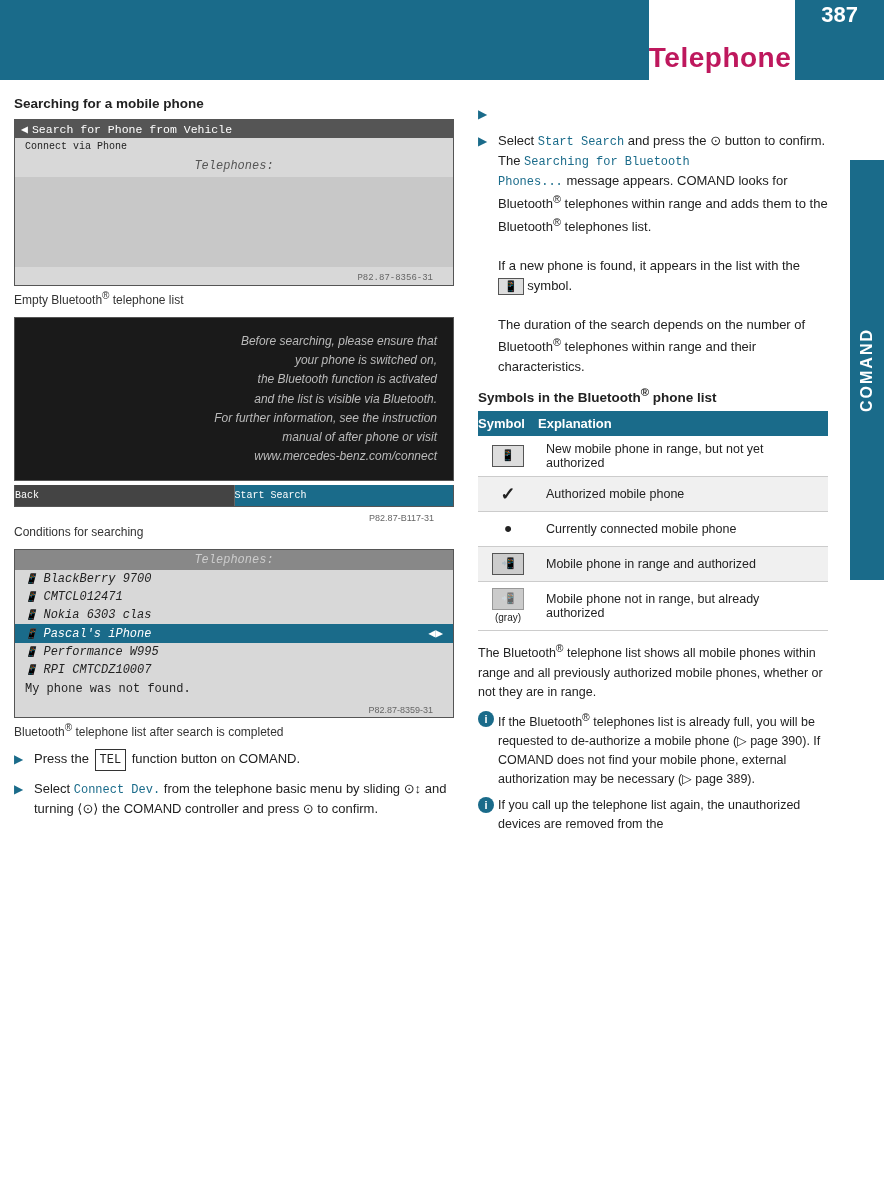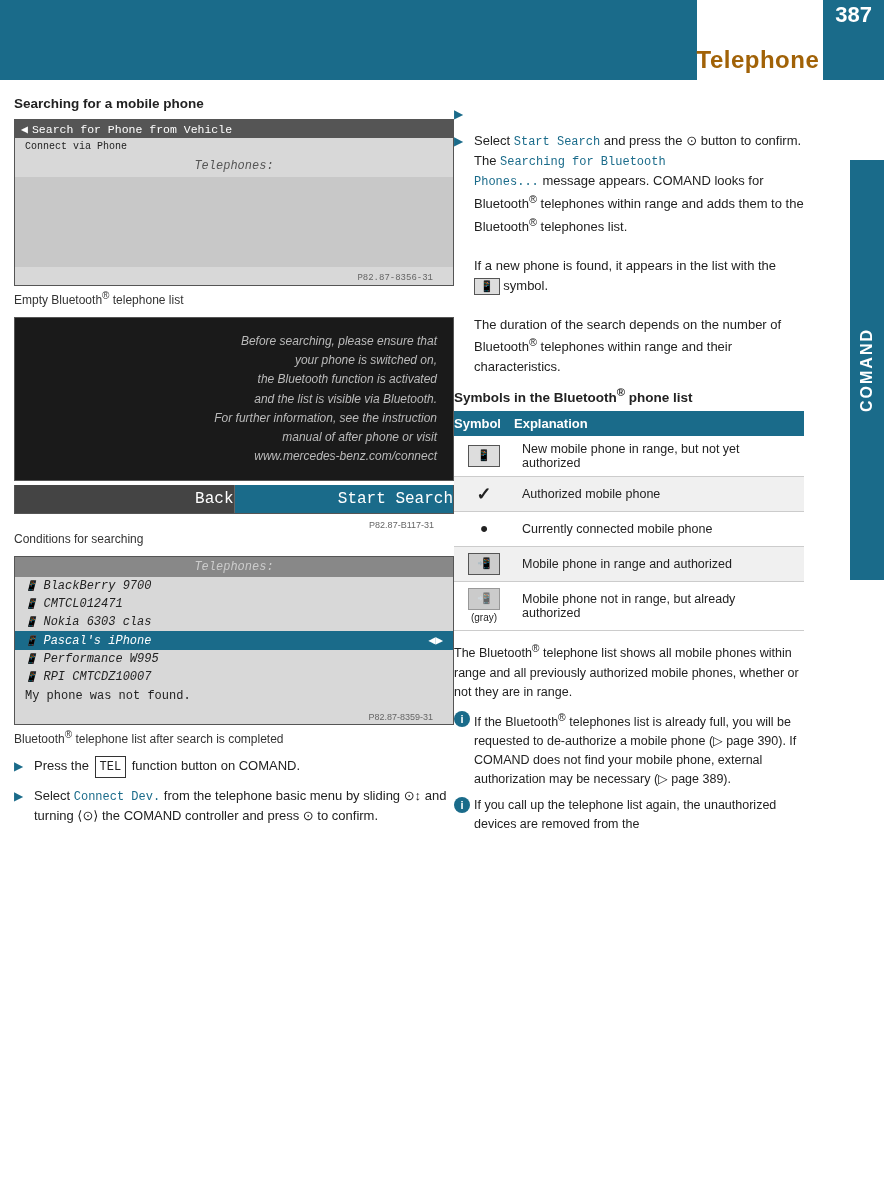--- a/index.html
+++ b/index.html
@@ -26,32 +26,32 @@
     }
     .header-title-area {
       display: flex;
       align-items: flex-end;
       justify-content: flex-end;
       flex: 1;
       padding-bottom: 6px;
       padding-right: 4px;
     }
     .header-title {
-      font-size: 24px;
-      font-weight: bold;
-      color: #a16207;
+      font-size: 28px;
+      font-weight: bold;
+      color: #be185d;
       letter-spacing: 0.5px;
       text-align: right;
     }
     .header-page-num {
       font-size: 22px;
       font-weight: bold;
       color: #fff;
       background: #1a6b8a;
-      padding: 2px 12px;
+      padding: 2px 26px;
       margin-left: 0;
       line-height: 1.2;
     }
 
     
     .comand-sidebar {
       position: absolute;
       right: 0;
       top: 80px;
       width: 34px;
@@ -71,21 +71,21 @@
     }
 
     
     .main {
       display: flex;
       padding: 16px 10px 10px 14px;
       position: relative;
     }
     .left-col {
       width: 440px;
-      margin-right: 0;
+      margin-right: 24px;
     }
     .right-col {
       width: 390px;
     }
 
     
     .section-title {
       font-weight: bold;
       font-size: 13.5px;
       margin-bottom: 8px;
@@ -151,23 +151,23 @@
     }
     .warning-buttons {
       display: flex;
       border: 1.5px solid #555;
       border-top: none;
       background: #444;
     }
     .warning-btn {
       flex: 1;
       padding: 5px 0;
-      text-align: right;
-      color: #fff;
-      font-size: 16px;
+      text-align: left;
+      color: #fff;
+      font-size: 10px;
       font-family: 'Courier New', monospace;
       border-right: 1px solid #666;
     }
     .warning-btn:last-child { border-right: none; }
     .warning-btn.active {
       background: #1a6b8a;
     }
 
     
     .phone-list-screen {

